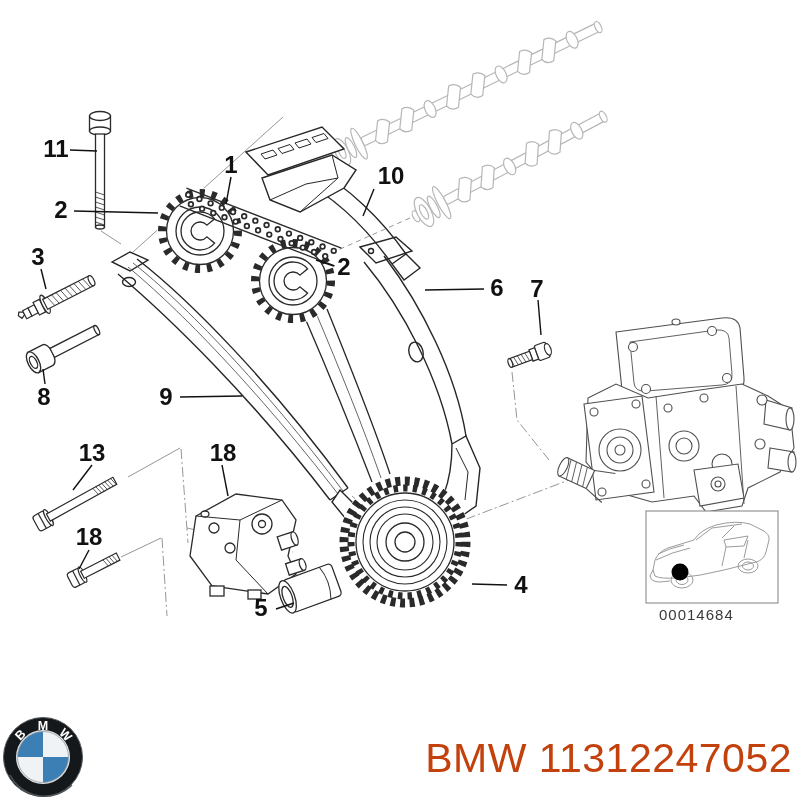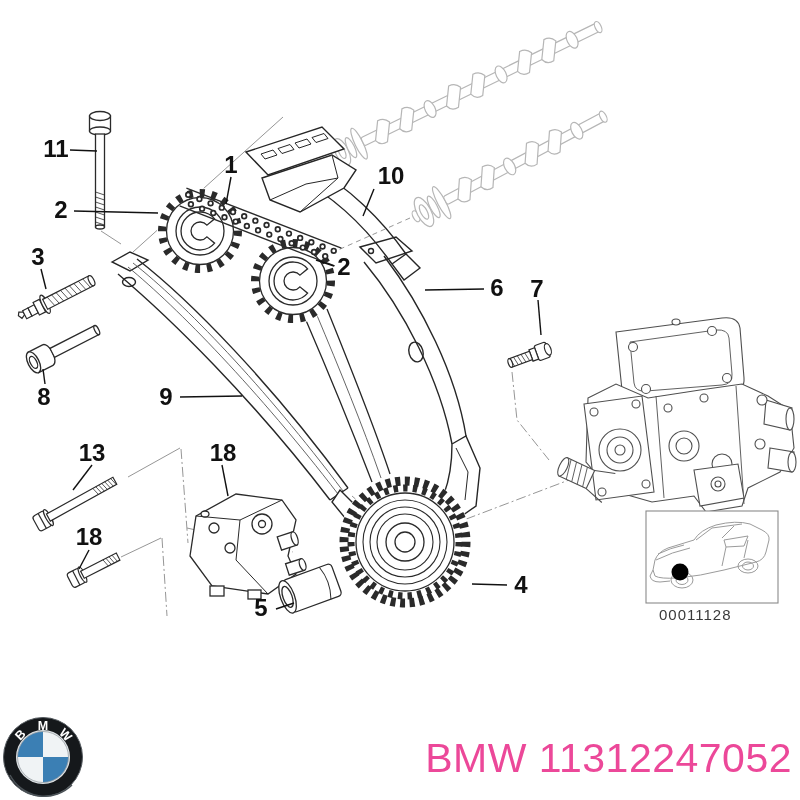--- a/index.html
+++ b/index.html
@@ -4,21 +4,21 @@
 <style>
   html,body{margin:0;padding:0;background:#fff;}
   .stage{position:relative;width:800px;height:800px;background:#fff;overflow:hidden;
          font-family:"Liberation Sans","DejaVu Sans",sans-serif;}
   .stage svg.draw{position:absolute;left:0;top:0;}
   .callout{position:absolute;transform:translate(-50%,-50%);font-weight:bold;
            font-size:24px;color:#111;letter-spacing:0;line-height:1;}
   .imgnum{position:absolute;left:659px;top:606px;font-size:15px;color:#3a3a3a;
           letter-spacing:1px;}
   .footer-title{position:absolute;left:406px;top:735px;width:386px;text-align:right;
-          font-size:41px;color:#ec4899;letter-spacing:.5px;white-space:nowrap;}
+          font-size:41px;color:#c2410c;letter-spacing:.5px;white-space:nowrap;}
 </style>
 </head>
 <body>
 
 <div class="stage">
 
 <svg class="draw" width="800" height="800" viewBox="0 0 800 800">
 
   <g stroke="#8a8a8a" stroke-width="0.9" fill="none">
     <line x1="283" y1="117" x2="133" y2="252"></line>
@@ -348,16 +348,16 @@
   <div class="callout" style="left:44px;top:397px">8</div>
   <div class="callout" style="left:166px;top:397px">9</div>
   <div class="callout" style="left:497px;top:288px">6</div>
   <div class="callout" style="left:537px;top:289px">7</div>
   <div class="callout" style="left:92px;top:453px">13</div>
   <div class="callout" style="left:223px;top:453px">18</div>
   <div class="callout" style="left:89px;top:537px">18</div>
   <div class="callout" style="left:261px;top:608px">5</div>
   <div class="callout" style="left:521px;top:585px">4</div>
 
-  <div class="imgnum">00011128</div>
+  <div class="imgnum">00014684</div>
 
   <div class="footer-title">BMW 11312247052</div>
 </div>
 
 </body></html>

